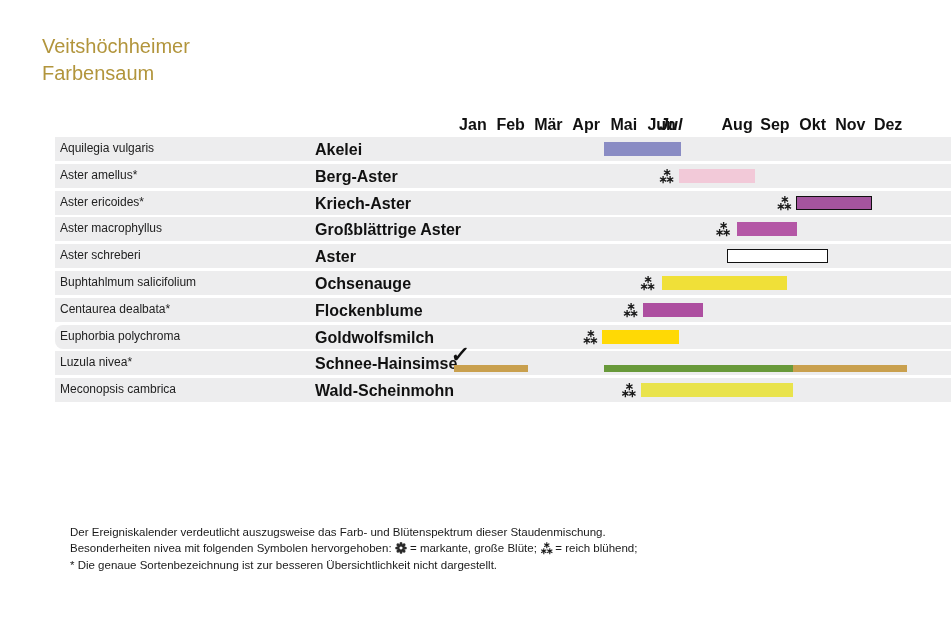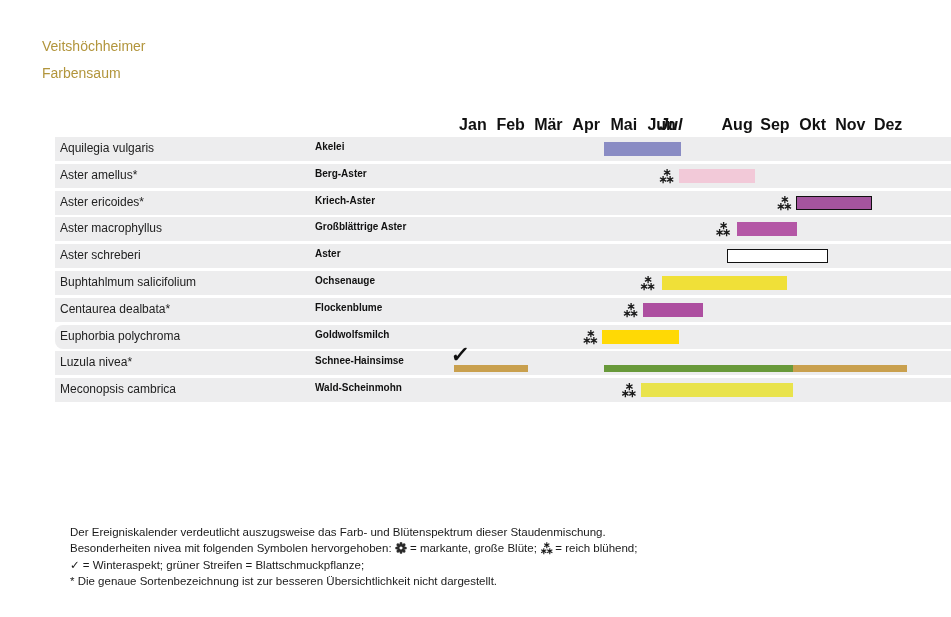--- a/index.html
+++ b/index.html
@@ -2,34 +2,34 @@
 <html><head>
 <meta charset="utf-8">
 <style>
   html,body{margin:0;padding:0;background:#fff;}
   #canvas{
     position:relative;width:951px;height:617px;background:#ffffff;
     font-family:"Liberation Sans", sans-serif;color:#1a1a1a;overflow:hidden;
   }
   .title{
     position:absolute;left:42px;top:33px;
-    font-size:14px;line-height:27px;font-weight:400;color:#b2953c;
+    font-size:20px;line-height:27px;font-weight:400;color:#b2953c;
   }
   .month-label{
     position:absolute;top:116px;height:16px;text-align:center;
     font-size:16px;font-weight:700;color:#111;
   }
   .band{
     position:absolute;left:55px;width:937px;height:24px;background:#ededee;
   }
   .latin{
     position:absolute;left:5px;top:4px;font-size:12px;font-weight:400;color:#222;white-space:nowrap;
   }
   .german{
-    position:absolute;left:260px;top:4px;font-size:10px;font-weight:700;color:#111;white-space:nowrap;
+    position:absolute;left:260px;top:4px;font-size:16px;font-weight:700;color:#111;white-space:nowrap;
   }
   .bar{
     position:absolute;top:5px;height:14px;box-sizing:border-box;
   }
   .bar.bordered{border:1.6px solid #111;}
   .bar.thin{top:14px;height:7px;}
   .cluster{position:relative;display:inline-block;width:14px;height:16px;}
   .cluster i{
     position:absolute;font-style:normal;font-weight:700;font-size:11px;line-height:10px;color:#1a1a1a;
   }
@@ -178,17 +178,16 @@
               <ellipse cx="6" cy="2.4" rx="1.6" ry="2.3" transform="rotate(90 6 6)"></ellipse>
               <ellipse cx="6" cy="2.4" rx="1.6" ry="2.3" transform="rotate(135 6 6)"></ellipse>
               <ellipse cx="6" cy="2.4" rx="1.6" ry="2.3" transform="rotate(180 6 6)"></ellipse>
               <ellipse cx="6" cy="2.4" rx="1.6" ry="2.3" transform="rotate(225 6 6)"></ellipse>
               <ellipse cx="6" cy="2.4" rx="1.6" ry="2.3" transform="rotate(270 6 6)"></ellipse>
               <ellipse cx="6" cy="2.4" rx="1.6" ry="2.3" transform="rotate(315 6 6)"></ellipse>
             </g>
             <circle cx="6" cy="6" r="1" fill="#ffffff"></circle>
           </svg></span><span> = markante, große Blüte; </span><span class="cluster"><i class="t">∗</i><i class="l">∗</i><i class="r">∗</i></span><span> = reich blühend;</span>
     </div>
-    <div>✓ = Winteraspekt; grüner Streifen = Blattschmuckpflanze;</div>
     <div>* Die genaue Sortenbezeichnung ist zur besseren Übersichtlichkeit nicht dargestellt.</div>
   </div>
 
 </div>
 
 </body></html>

